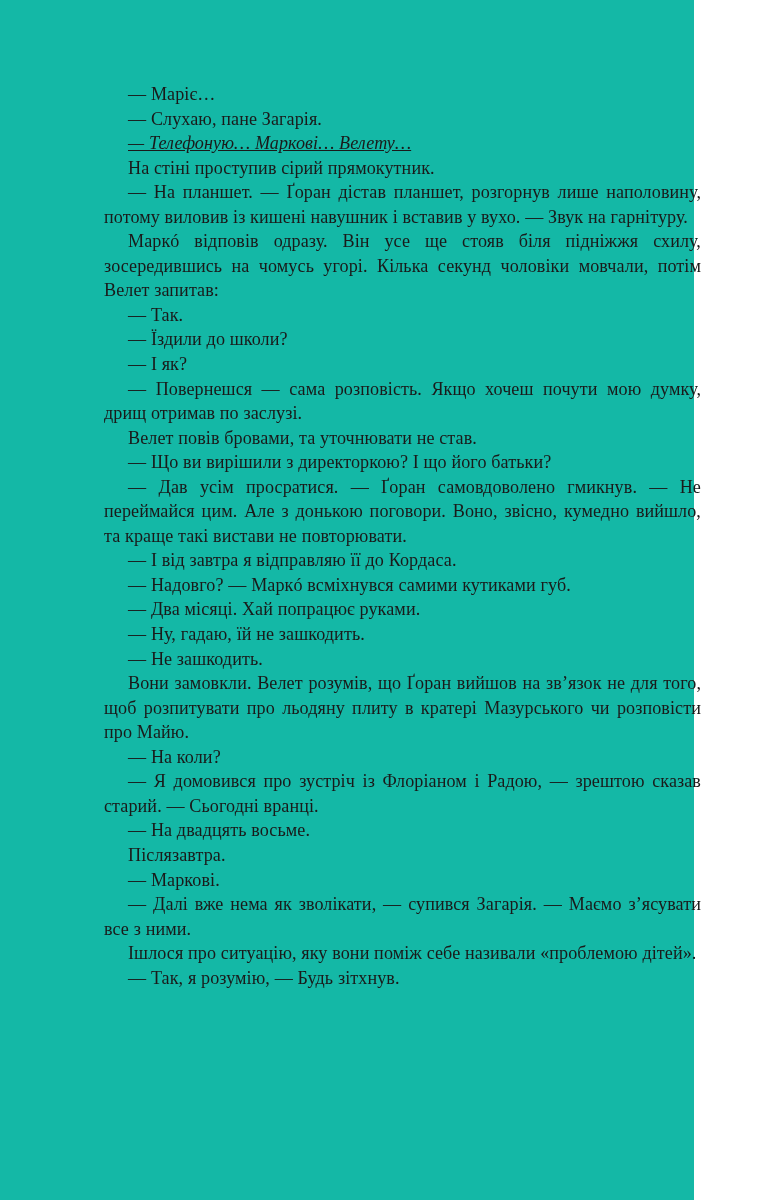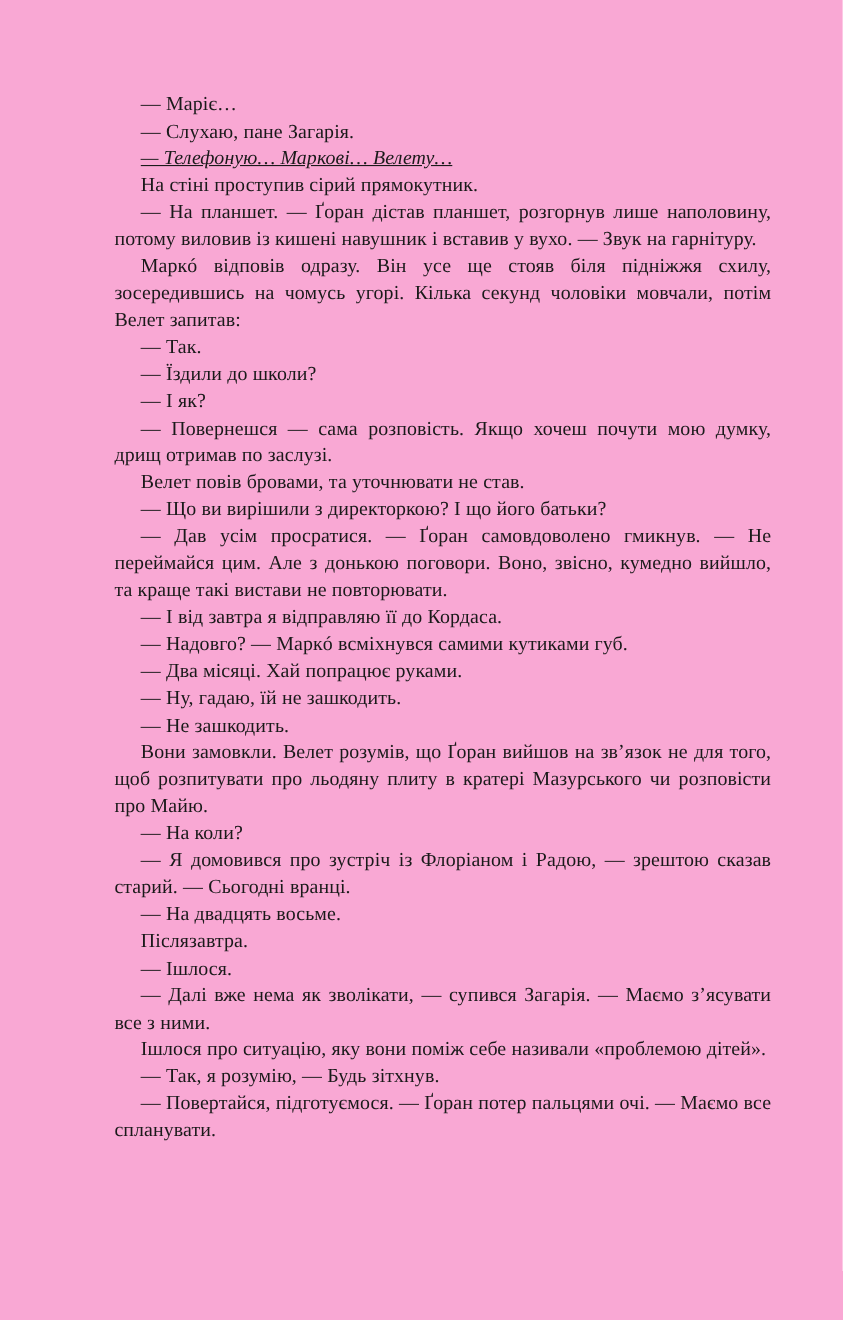--- a/index.html
+++ b/index.html
@@ -10,23 +10,23 @@
     width: 766px;
     height: 1200px;
     background: #ffffff;
     font-family: "Liberation Serif", "DejaVu Serif", serif;
     color: #1a1a1a;
     overflow: hidden;
   }
 
   #page {
     position: relative;
-    width: 766px;
+    width: 694px;
     height: 1200px;
-    background: #f9a8d4;
+    background: #14b8a6;
   }
 
   #text-block {
     position: absolute;
     left: 104px;
     top: 82px;
     width: 597px;
   }
 
   p.line {
@@ -72,19 +72,18 @@
       <p class="line">— І від завтра я відправляю її до Кордаса.</p>
       <p class="line">— Надовго? — Маркó всміхнувся самими кутиками губ.</p>
       <p class="line">— Два місяці. Хай попрацює руками.</p>
       <p class="line">— Ну, гадаю, їй не зашкодить.</p>
       <p class="line">— Не зашкодить.</p>
       <p class="line">Вони замовкли. Велет розумів, що Ґоран вийшов на зв’язок не для того, щоб розпитувати про льодяну плиту в кратері Мазурського чи розповісти про Майю.</p>
       <p class="line">— На коли?</p>
       <p class="line">— Я домовився про зустріч із Флоріаном і Радою, — зрештою сказав старий. — Сьогодні вранці.</p>
       <p class="line">— На двадцять восьме.</p>
       <p class="line">Післязавтра.</p>
-      <p class="line">— Ішлося.</p>
+      <p class="line">— Маркові.</p>
       <p class="line">— Далі вже нема як зволікати, — супився Загарія. — Маємо з’ясувати все з ними.</p>
       <p class="line">Ішлося про ситуацію, яку вони поміж себе називали «проблемою дітей».</p>
       <p class="line">— Так, я розумію, — Будь зітхнув.</p>
-      <p class="line">— Повертайся, підготуємося. — Ґоран потер пальцями очі. — Маємо все спланувати.</p>
     </div>
 </div>
 
 </body></html>

